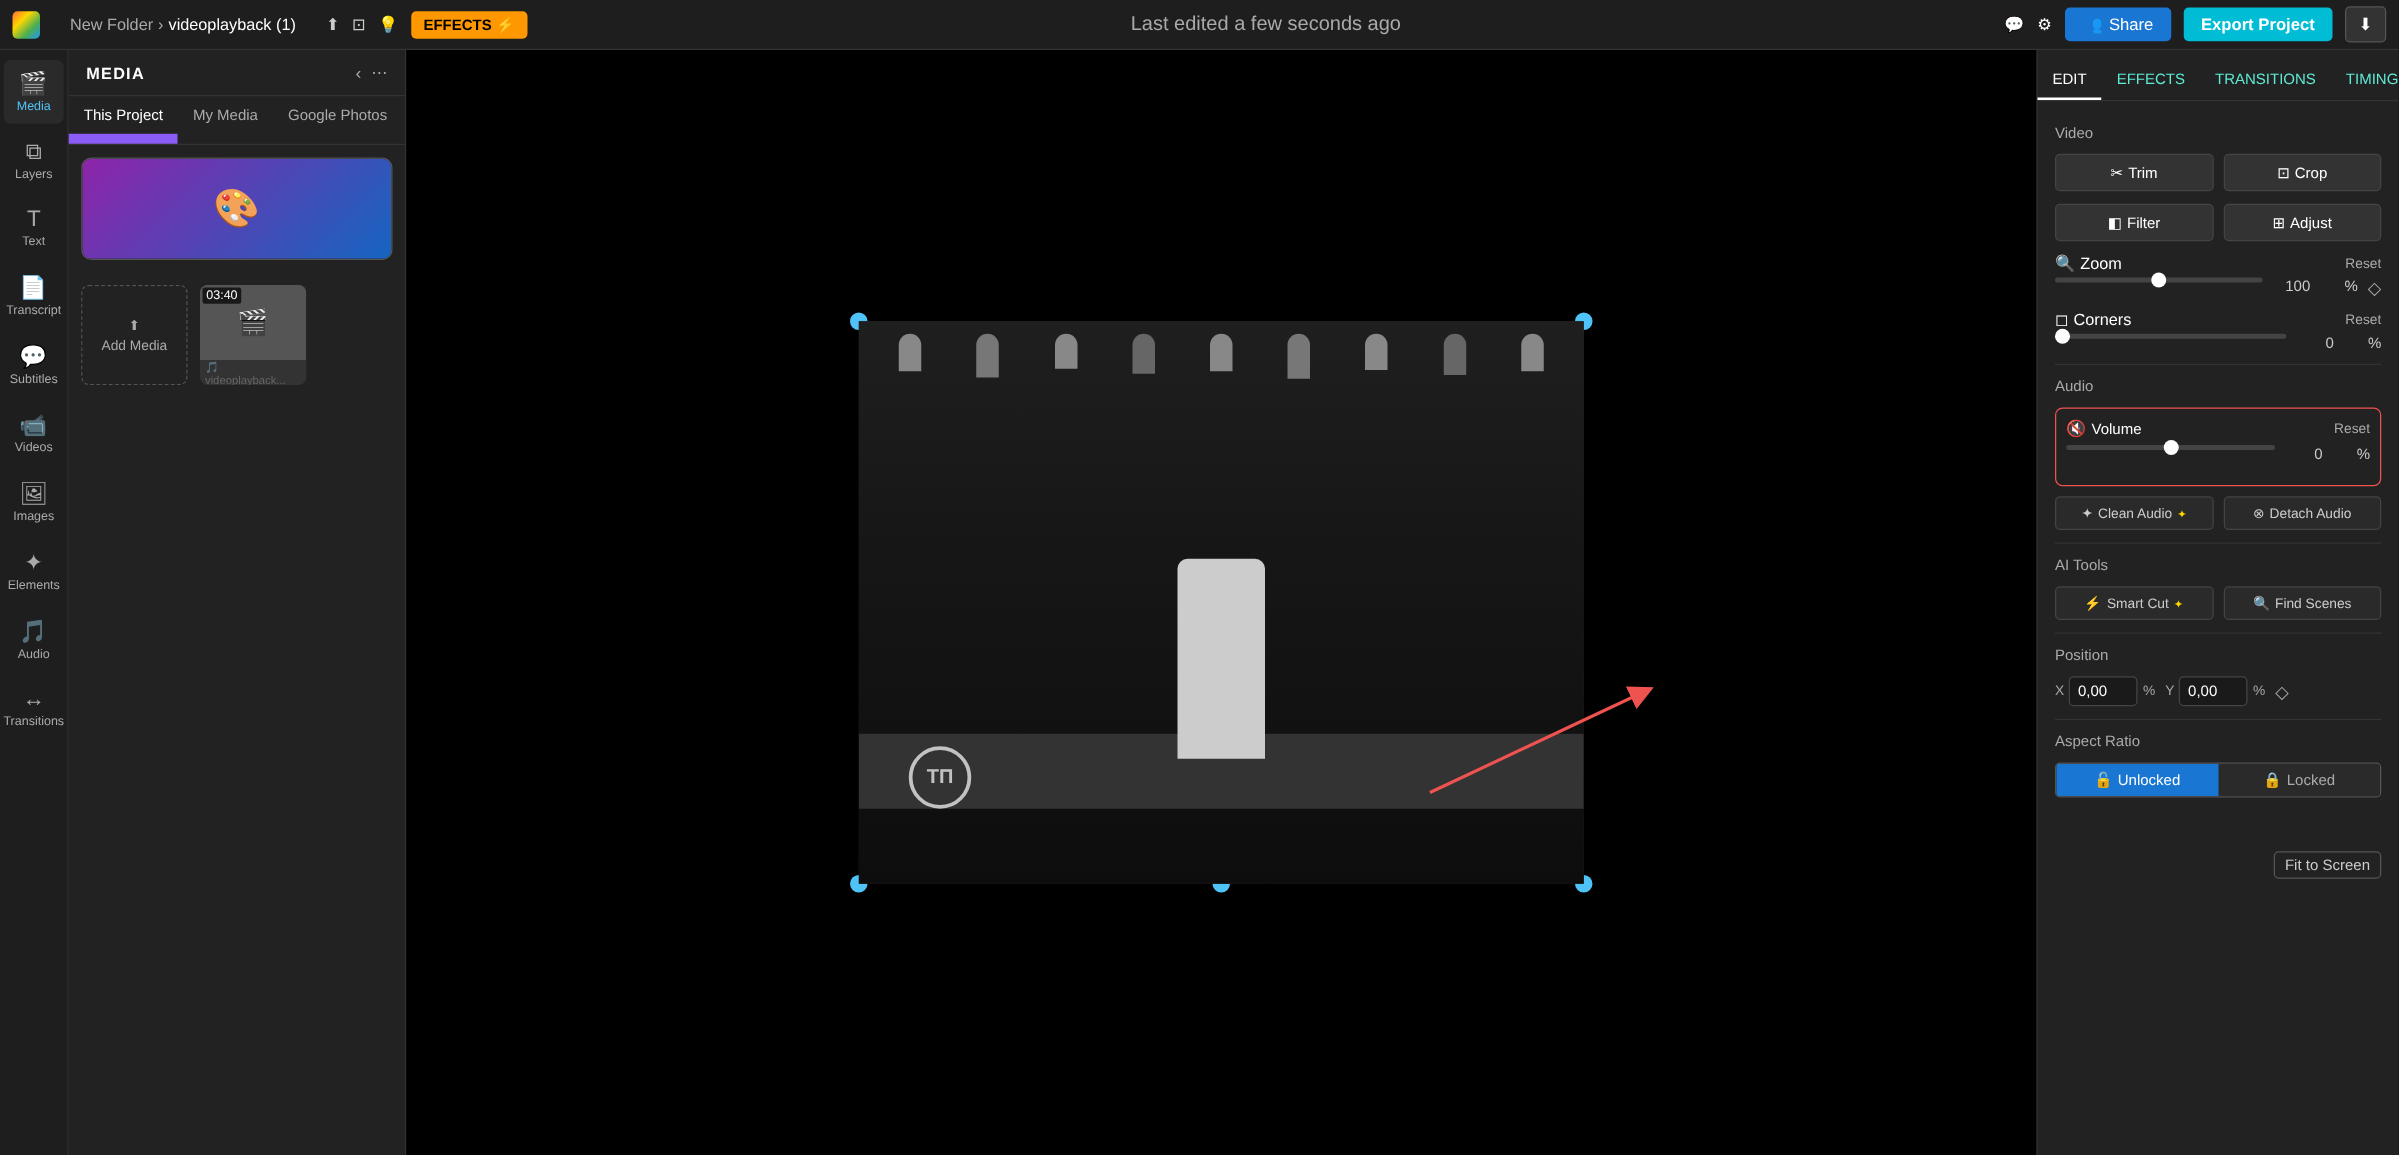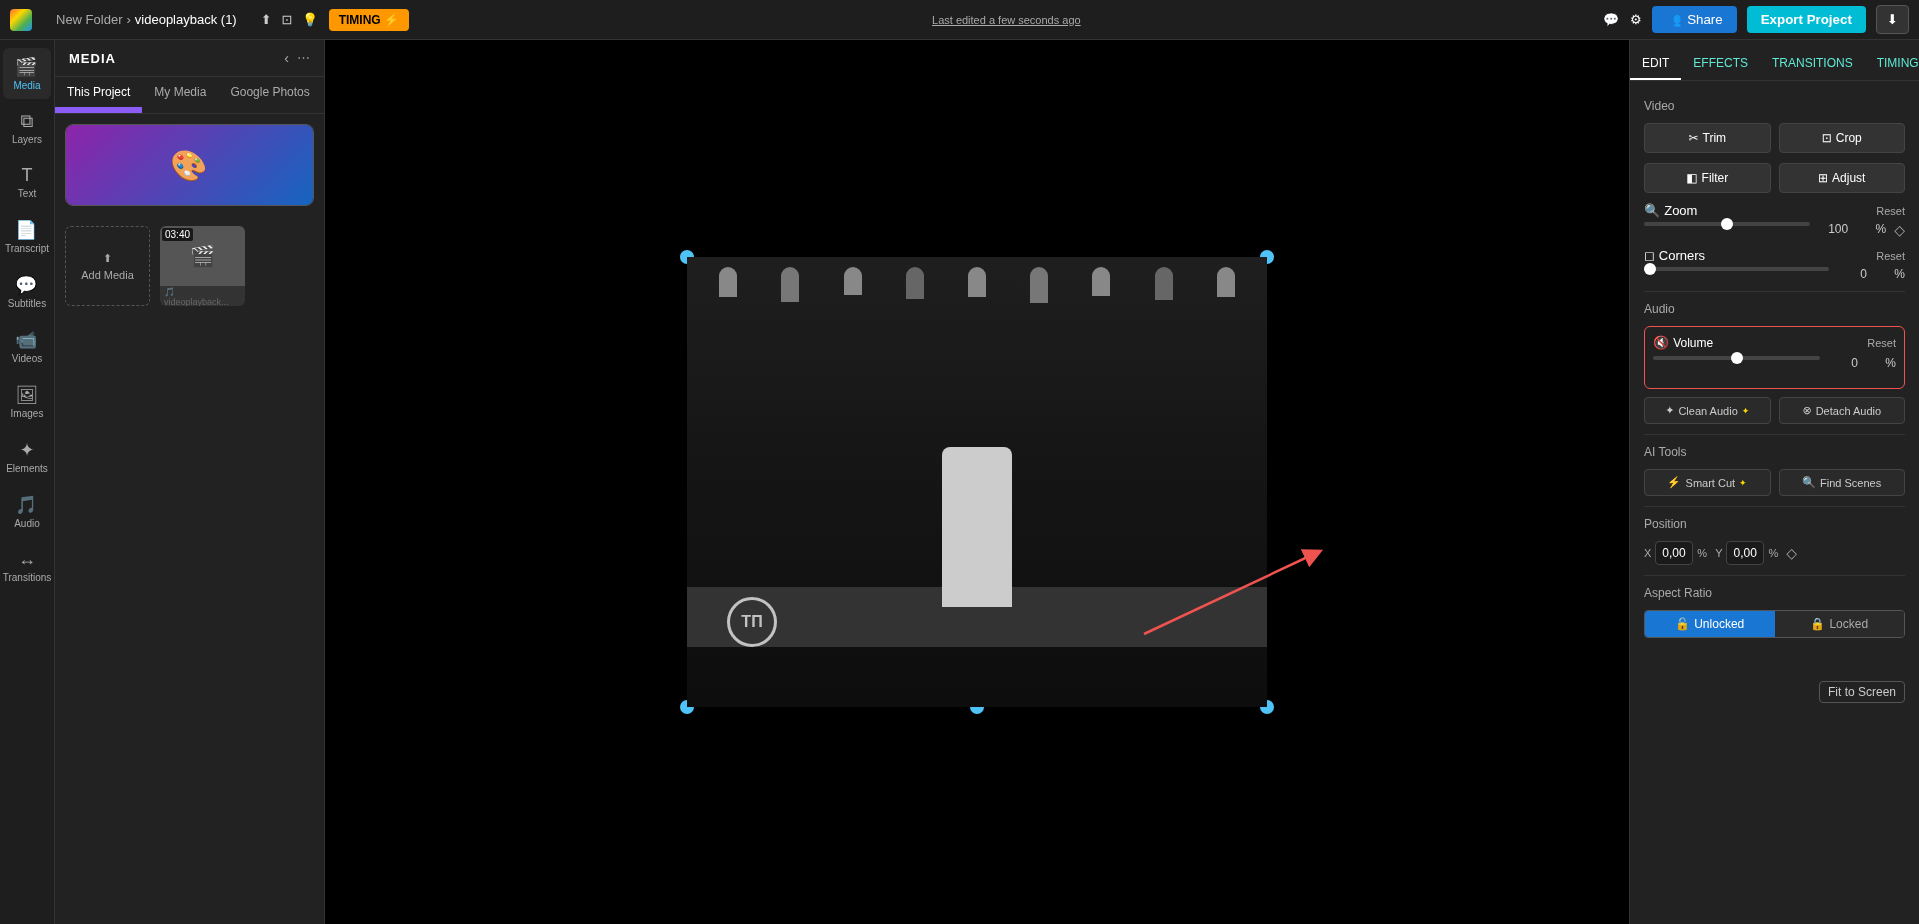--- a/index.html
+++ b/index.html
@@ -11,21 +11,21 @@
       background: #1e1e1e; height: 40px; padding: 0 10px;
       border-bottom: 1px solid #333;
     }
     #topbar-left { display: flex; align-items: center; gap: 24px; }
     #topbar-left .logo { display: flex; align-items: center; gap: 4px; }
     .logo-icon { width: 22px; height: 22px; background: linear-gradient(135deg, #ff6b35, #ffd700, #4caf50, #2196f3); border-radius: 4px; }
     .breadcrumb { color: #aaa; font-size: 13px; display: flex; align-items: center; gap: 4px; }
     .breadcrumb span.current { color: #fff; }
     .topbar-icons { display: flex; align-items: center; gap: 10px; color: #ccc; }
     .upgrade-btn { background: #ff9800; color: #000; border: none; border-radius: 4px; padding: 4px 10px; font-size: 12px; cursor: pointer; font-weight: bold; }
-    #topbar-center { color: #aaa; font-size: 11px; text-decoration: underline; }
+    #topbar-center { color: #aaa; font-size: 16px; }
     #topbar-right { display: flex; align-items: center; gap: 10px; }
     .share-btn { background: #1976d2; color: #fff; border: none; border-radius: 4px; padding: 6px 14px; cursor: pointer; display: flex; align-items: center; gap: 5px; }
     .export-btn { background: #00bcd4; color: #fff; border: none; border-radius: 4px; padding: 6px 14px; cursor: pointer; font-weight: bold; }
     .download-icon-btn { background: #333; border: 1px solid #555; border-radius: 4px; padding: 6px 10px; color: #fff; cursor: pointer; }
 
     
     #main { display: flex; height: calc(924px - 40px); }
 
     
     #left-icons {
@@ -49,21 +49,21 @@
       display: flex; align-items: center; justify-content: space-between;
       padding: 10px 14px; border-bottom: 1px solid #333;
     }
     #media-header h2 { font-size: 13px; font-weight: bold; color: #fff; letter-spacing: 1px; }
     .media-header-icons { display: flex; gap: 8px; color: #aaa; }
     .media-tabs { display: flex; gap: 0; border-bottom: 1px solid #333; }
     .media-tab {
       padding: 8px 12px; cursor: pointer; font-size: 12px; color: #aaa;
       border-bottom: 2px solid transparent;
     }
-    .media-tab.active { color: #fff; border-bottom: 6px solid #8b5cf6; }
+    .media-tab.active { color: #fff; border-bottom: 8px solid #8b5cf6; }
     .upgrade-box {
       margin: 10px; border-radius: 8px; overflow: hidden;
       background: linear-gradient(135deg, #2a1a3a, #1a2a4a);
       border: 1px solid #555;
     }
     .upgrade-box-img {
       height: 80px; background: linear-gradient(135deg, #8e24aa, #1565c0);
       display: flex; align-items: center; justify-content: center;
       font-size: 30px;
     }
@@ -187,21 +187,21 @@
     .ai-btn {
       flex: 1; background: #2a2a2a; border: 1px solid #444; color: #ccc;
       border-radius: 4px; padding: 6px 6px; cursor: pointer; font-size: 11px;
       display: flex; align-items: center; justify-content: center; gap: 4px;
     }
 
     
     .xy-row { display: flex; gap: 8px; align-items: center; margin-bottom: 10px; }
     .xy-input { display: flex; align-items: center; gap: 4px; }
     .xy-label { font-size: 11px; color: #aaa; }
-    .xy-val { background: #1a1a1a; border: 1px solid #444; color: #fff; padding: 4px 6px; border-radius: 4px; width: 38px; font-size: 12px; }
+    .xy-val { background: #1a1a1a; border: 1px solid #444; color: #fff; padding: 4px 6px; border-radius: 4px; width: 55px; font-size: 12px; }
     .xy-pct { color: #aaa; font-size: 11px; }
     .diamond-icon { color: #aaa; cursor: pointer; font-size: 14px; }
 
     
     .aspect-btns { display: flex; gap: 0; border: 1px solid #555; border-radius: 4px; overflow: hidden; }
     .aspect-btn {
       flex: 1; padding: 6px 10px; background: #2a2a2a; color: #aaa;
       border: none; cursor: pointer; font-size: 12px; display: flex;
       align-items: center; justify-content: center; gap: 4px;
     }
@@ -222,21 +222,21 @@
     </div>
     <div class="breadcrumb">
       <span>New Folder</span>
       <span>›</span>
       <span class="current">videoplayback (1)</span>
     </div>
     <div class="topbar-icons">
       <span>⬆</span>
       <span>⊡</span>
       <span>💡</span>
-      <button class="upgrade-btn">TIMING ⚡</button>
+      <button class="upgrade-btn">EFFECTS ⚡</button>
     </div>
   </div>
   <div id="topbar-center">Last edited a few seconds ago</div>
   <div id="topbar-right">
     <span>💬</span>
     <span>⚙</span>
     <button class="share-btn">
       <span>👥</span>
       <span>Share</span>
     </button>

